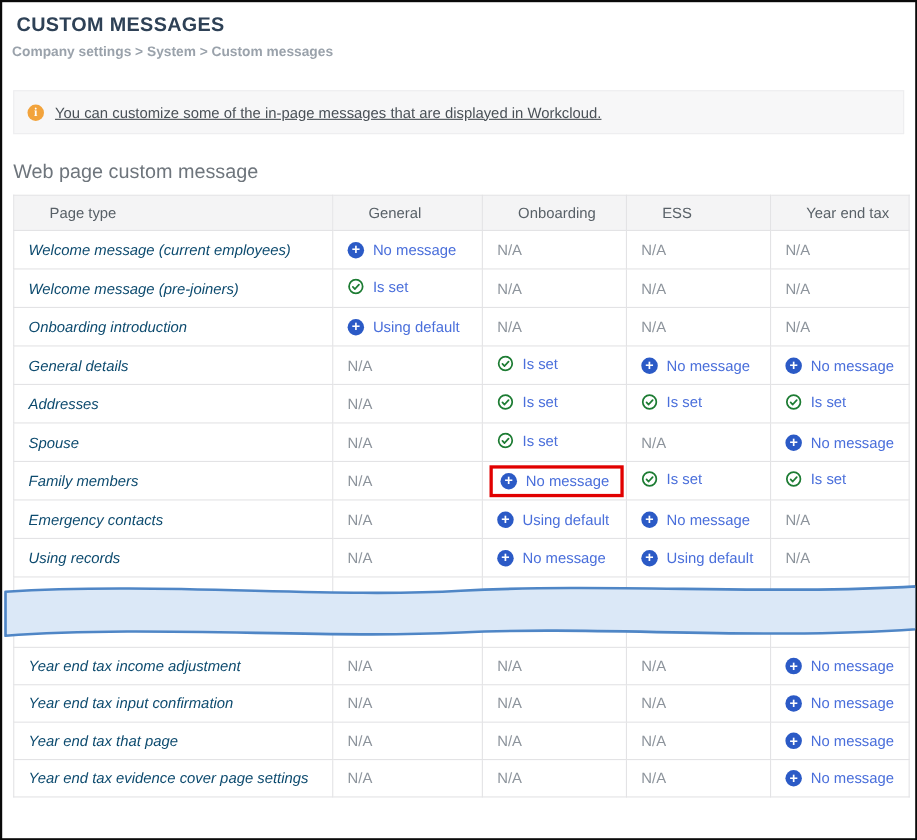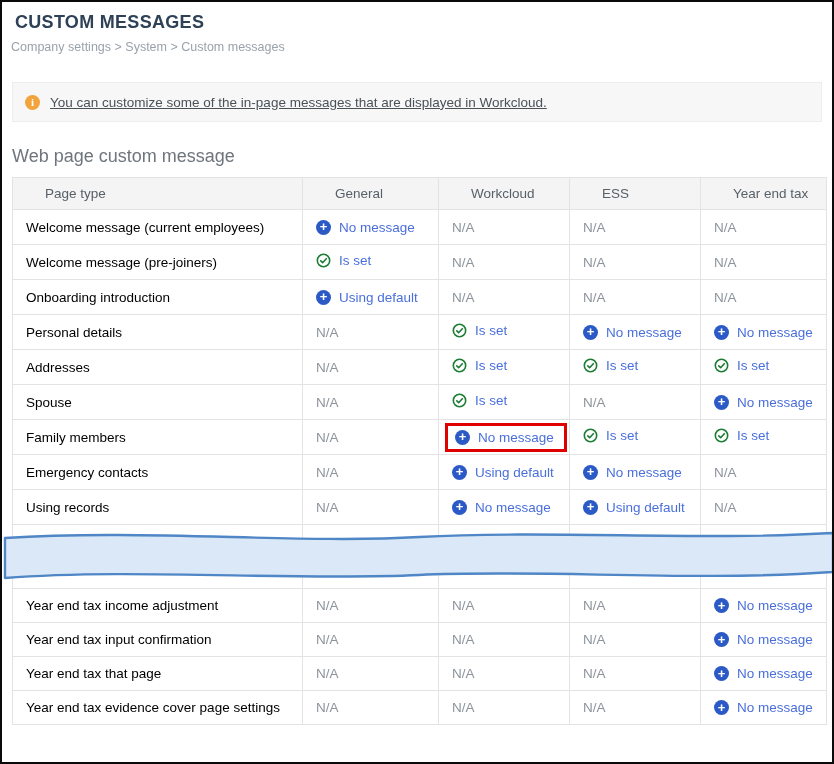--- a/index.html
+++ b/index.html
@@ -7,21 +7,21 @@
   body { font-family:"Liberation Sans", sans-serif; }
   .page {
     position:relative; width:834px; height:764px; margin:0 auto;
     background:#fff; border:2px solid #0a0a0a; overflow:hidden;
   }
   .page-title {
     margin:10px 0 0 13px; font-size:18px; font-weight:600;
     color:#2e4156; letter-spacing:.3px;
   }
   .breadcrumb {
-    margin:7px 0 0 9px; font-size:12.5px; color:#9aa2ab;
+    margin:7px 0 0 9px; font-size:12.5px; color:#9aa2ab;font-weight:bold;
   }
   .banner {
     margin:28px 10px 0 10px; height:40px; background:#f7f7f8;
     border:1px solid #ededef; display:flex; align-items:center;
     padding:0 12px; gap:10px;
   }
   .info-icon {
     flex:0 0 auto; width:15px; height:15px; border-radius:50%;
     background:#f2a33c; color:#fff; font-size:11px; font-weight:bold;
     display:inline-flex; align-items:center; justify-content:center;
@@ -39,21 +39,21 @@
   .msg-table thead tr { height:32px; }
   .msg-table thead th { background:#f4f4f5; color:#586067; font-weight:400;padding-left:32px; }
   .msg-table tbody tr { height:35px; background:#fff; }
   .msg-table tbody tr.bottom { height:34px; }
   .msg-table tbody tr.gap-row { height:64px; }
   .col-pagetype { width:290px; }
   .col-general  { width:136px; }
   .col-onboarding { width:131px; }
   .col-ess { width:131px; }
   .col-yearend { width:126px; }
-  .pagetype-text { color:#000000; }
+  .pagetype-text { color:#0c4a6e;font-style:italic; }
   .na { color:#8d949c; }
   .cell-link {
     color:#4a6fdb; text-decoration:none; display:inline-flex;
     align-items:center; gap:8px; font-size:13.5px;
   }
   .plus-icon {
     flex:0 0 auto; width:15px; height:15px; border-radius:50%;
     background:#2b5ac6; color:#fff; font-weight:bold; font-size:13px;
     display:inline-flex; align-items:center; justify-content:center;
     line-height:1; padding-bottom:1px;
@@ -87,21 +87,21 @@
       <col class="col-pagetype">
         <col class="col-general">
         <col class="col-onboarding">
         <col class="col-ess">
         <col class="col-yearend">
     </colgroup>
     <thead>
         <tr id="header-row">
           <th>Page type</th>
           <th>General</th>
-          <th>Workcloud</th>
+          <th>Onboarding</th>
           <th>ESS</th>
           <th>Year end tax</th>
         </tr>
       </thead>
     <tbody id="table-body">
         <tr>
           <td><span class="pagetype-text">Welcome message (current employees)</span></td>
           <td><a href="#" class="cell-link">
               <span class="plus-icon">+</span>
               <span>No message</span>
@@ -129,21 +129,21 @@
           <td><span class="pagetype-text">Onboarding introduction</span></td>
           <td><a href="#" class="cell-link">
               <span class="plus-icon">+</span>
               <span>Using default</span>
             </a></td>
           <td><span class="na">N/A</span></td>
           <td><span class="na">N/A</span></td>
           <td><span class="na">N/A</span></td>
         </tr>
         <tr>
-          <td><span class="pagetype-text">Personal details</span></td>
+          <td><span class="pagetype-text">General details</span></td>
           <td><span class="na">N/A</span></td>
           <td><a href="#" class="cell-link">
               <span class="check-icon">
                 <svg viewBox="0 0 16 16" width="15" height="15">
                   <circle cx="8" cy="8" r="6.6" fill="none" stroke="#1d7c33" stroke-width="1.7"></circle>
                   <path d="M5.1 8.4l2 2 3.9-4.3" fill="none" stroke="#1d7c33" stroke-width="1.7" stroke-linecap="round" stroke-linejoin="round"></path>
                 </svg>
               </span>
               <span>Is set</span>
             </a></td>

